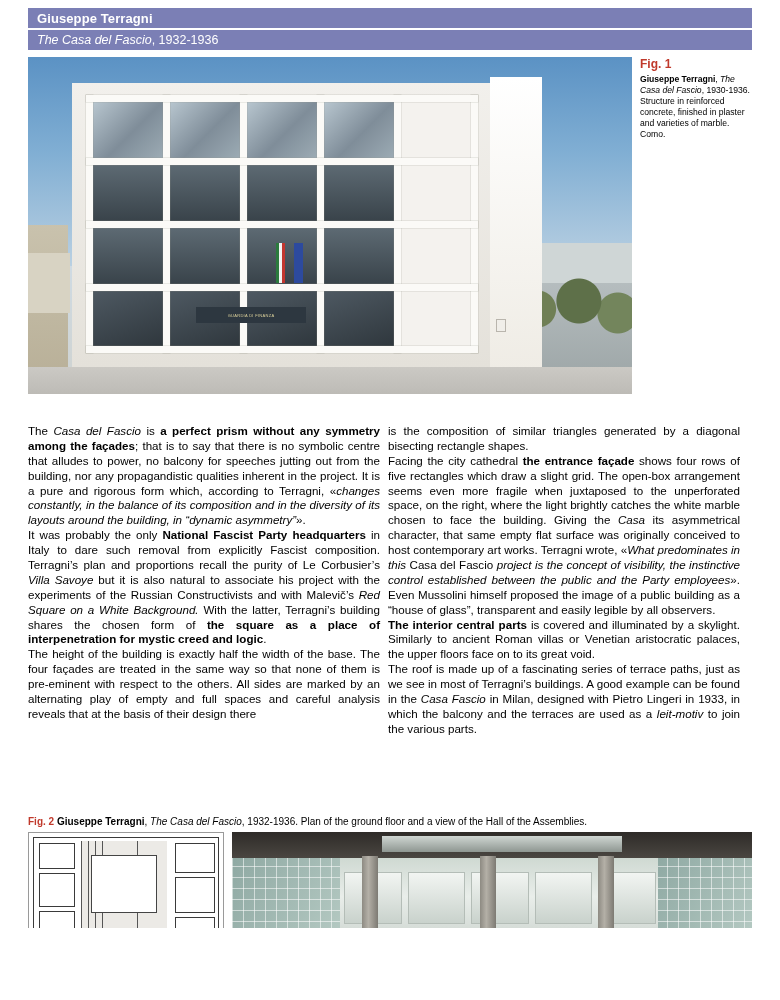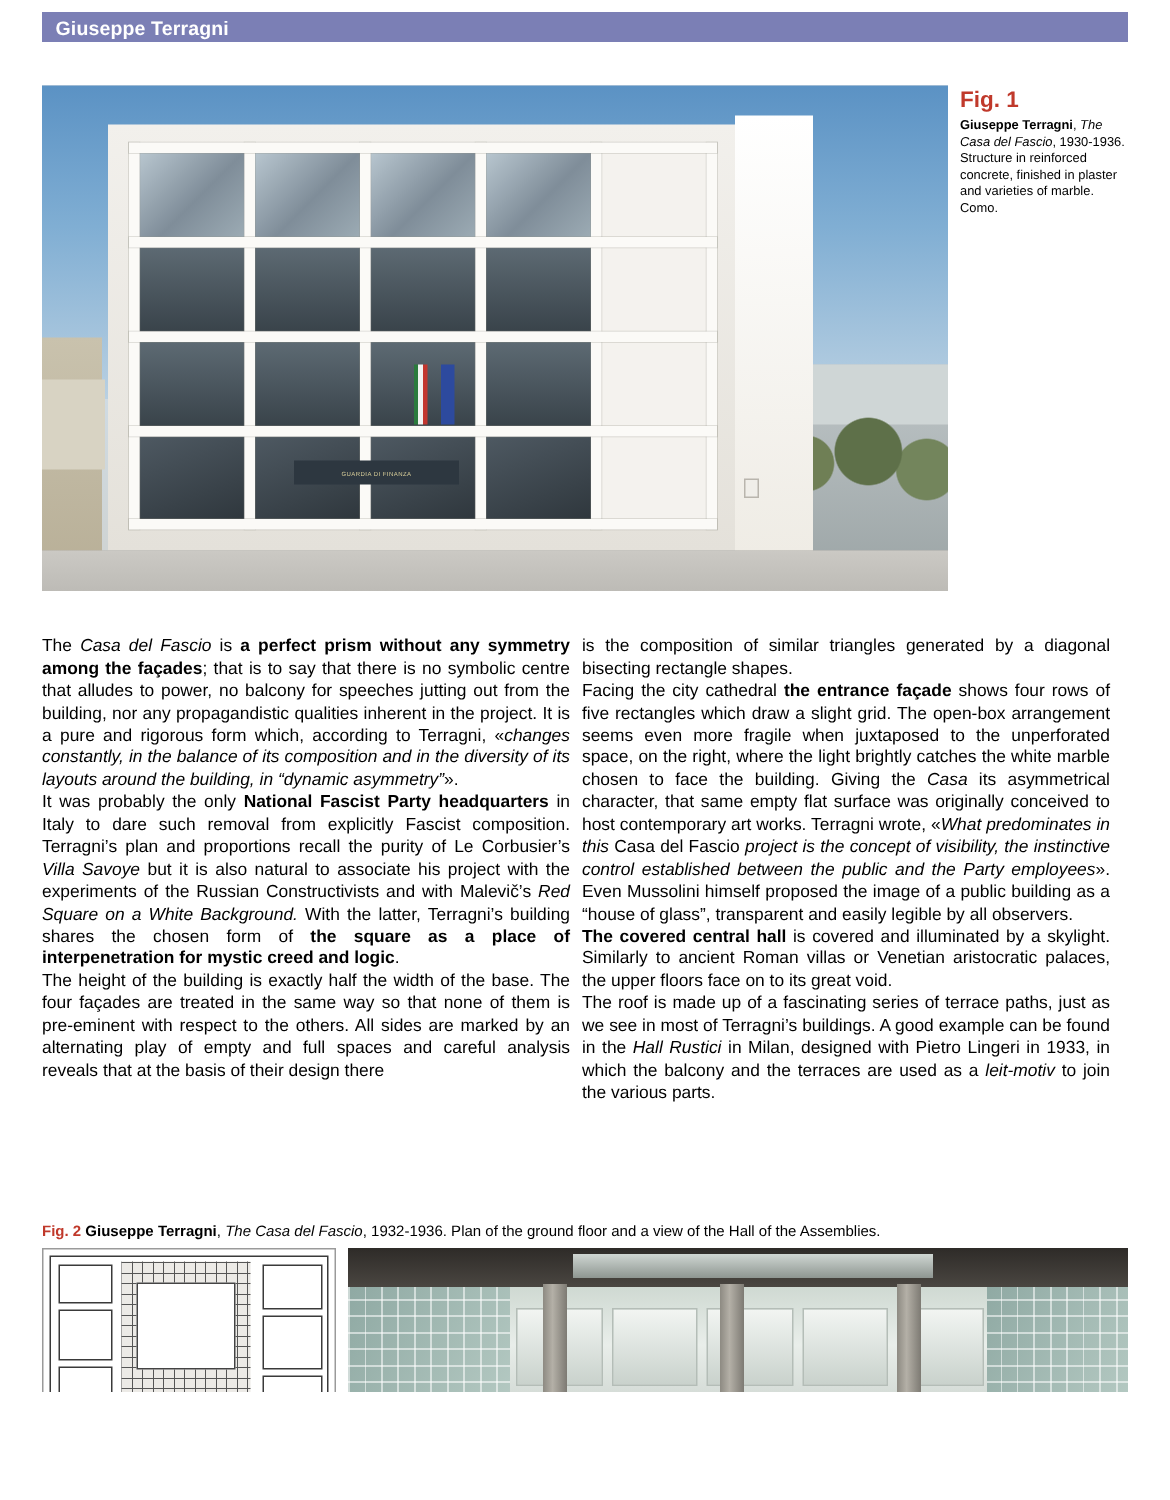--- a/index.html
+++ b/index.html
@@ -154,21 +154,21 @@
   .fig1cap {
     position: absolute;
     left: 640px; top: 57px;
     width: 112px;
     font-size: 8.6px;
     line-height: 1.3;
   }
   .fig1cap .figlabel {
     color: #c0392b;
     font-weight: bold;
-    font-size: 15px;
+    font-size: 12px;
     display: block;
     margin-bottom: 1px;
   }
   .fig1cap .i { font-style: italic; }
   .fig1cap b { font-weight: bold; }
 
   
   .cols {
     position: absolute;
     left: 28px; top: 424px;
@@ -292,20 +292,23 @@
   }
 </style>
 </head>
 <body>
 
 <div class="page">
 
   <div class="header">
     <div class="hdr-bar first">
       <span class="hdr-title">Giuseppe Terragni</span>
+    </div>
+    <div class="hdr-bar">
+      <span class="hdr-sub"><span>The Casa del Fascio</span><span class="norm">, 1932-1936</span></span>
     </div>
   </div>
 
   <div class="fig1-wrap">
     <div class="photo1">
       <div class="sky"></div>
       <div class="bg-left"></div>
       <div class="bg-left2"></div>
       <div class="bg-right"></div>
       <div class="bg-right2"></div>
@@ -373,22 +376,22 @@
 
     <div class="col left">
       <p>The <i>Casa del Fascio</i> is <b>a perfect prism without any symmetry among the façades</b>; that is to say that there is no symbolic centre that alludes to power, no balcony for speeches jutting out from the building, nor any propagandistic qualities inherent in the project. It is a pure and rigorous form which, according to Terragni, «<i>changes constantly, in the balance of its composition and in the diversity of its layouts around the building, in “dynamic asymmetry”</i>».</p>
       <p>It was probably the only <b>National Fascist Party headquarters</b> in Italy to dare such removal from explicitly Fascist composition. Terragni’s plan and proportions recall the purity of Le Corbusier’s <i>Villa Savoye</i> but it is also natural to associate his project with the experiments of the Russian Constructivists and with Malevič’s <i>Red Square on a White Background.</i> With the latter, Terragni’s building shares the chosen form of <b>the square as a place of interpenetration for mystic creed and logic</b>.</p>
       <p>The height of the building is exactly half the width of the base. The four façades are treated in the same way so that none of them is pre-eminent with respect to the others. All sides are marked by an alternating play of empty and full spaces and careful analysis reveals that at the basis of their design there</p>
     </div>
 
     <div class="col right">
       <p>is the composition of similar triangles generated by a diagonal bisecting rectangle shapes.</p>
       <p>Facing the city cathedral <b>the entrance façade</b> shows four rows of five rectangles which draw a slight grid. The open-box arrangement seems even more fragile when juxtaposed to the unperforated space, on the right, where the light brightly catches the white marble chosen to face the building. Giving the <i>Casa</i> its asymmetrical character, that same empty flat surface was originally conceived to host contemporary art works. Terragni wrote, «<i>What predominates in this</i> Casa del Fascio <i>project is the concept of visibility, the instinctive control established between the public and the Party employees</i>». Even Mussolini himself proposed the image of a public building as a “house of glass”, transparent and easily legible by all observers.</p>
-      <p><b>The covered central hall</b> is covered and illuminated by a skylight. Similarly to ancient Roman villas or Venetian aristocratic palaces, the upper floors face on to its great void.</p>
-      <p>The roof is made up of a fascinating series of terrace paths, just as we see in most of Terragni’s buildings. A good example can be found in the <i>Hall Rustici</i> in Milan, designed with Pietro Lingeri in 1933, in which the balcony and the terraces are used as a <i>leit-motiv</i> to join the various parts.</p>
+      <p><b>The interior central parts</b> is covered and illuminated by a skylight. Similarly to ancient Roman villas or Venetian aristocratic palaces, the upper floors face on to its great void.</p>
+      <p>The roof is made up of a fascinating series of terrace paths, just as we see in most of Terragni’s buildings. A good example can be found in the <i>Casa Fascio</i> in Milan, designed with Pietro Lingeri in 1933, in which the balcony and the terraces are used as a <i>leit-motiv</i> to join the various parts.</p>
     </div>
   </div>
 
   <div class="fig2cap">
     <span class="figlabel">Fig. 2</span> <b>Giuseppe Terragni</b>, <i>The Casa del Fascio</i><span>, 1932-1936. Plan of the ground floor and a view of the Hall of the Assemblies.</span>
   </div>
 
   <div class="plan">
     <div class="outer"></div>
     <div class="hatch"></div>

